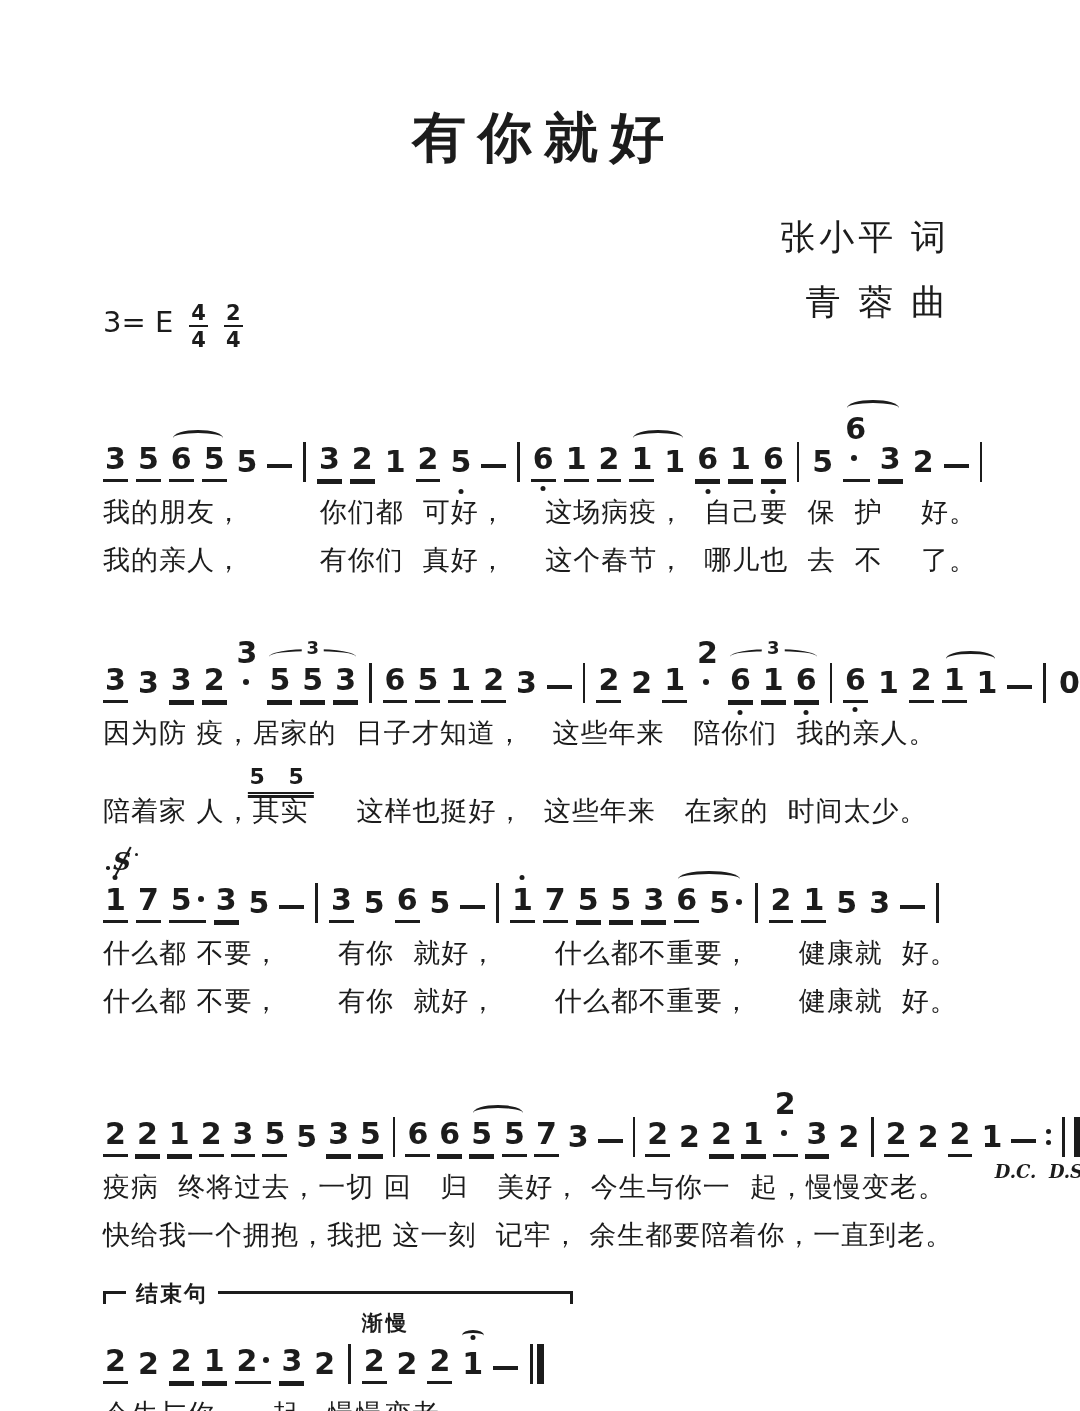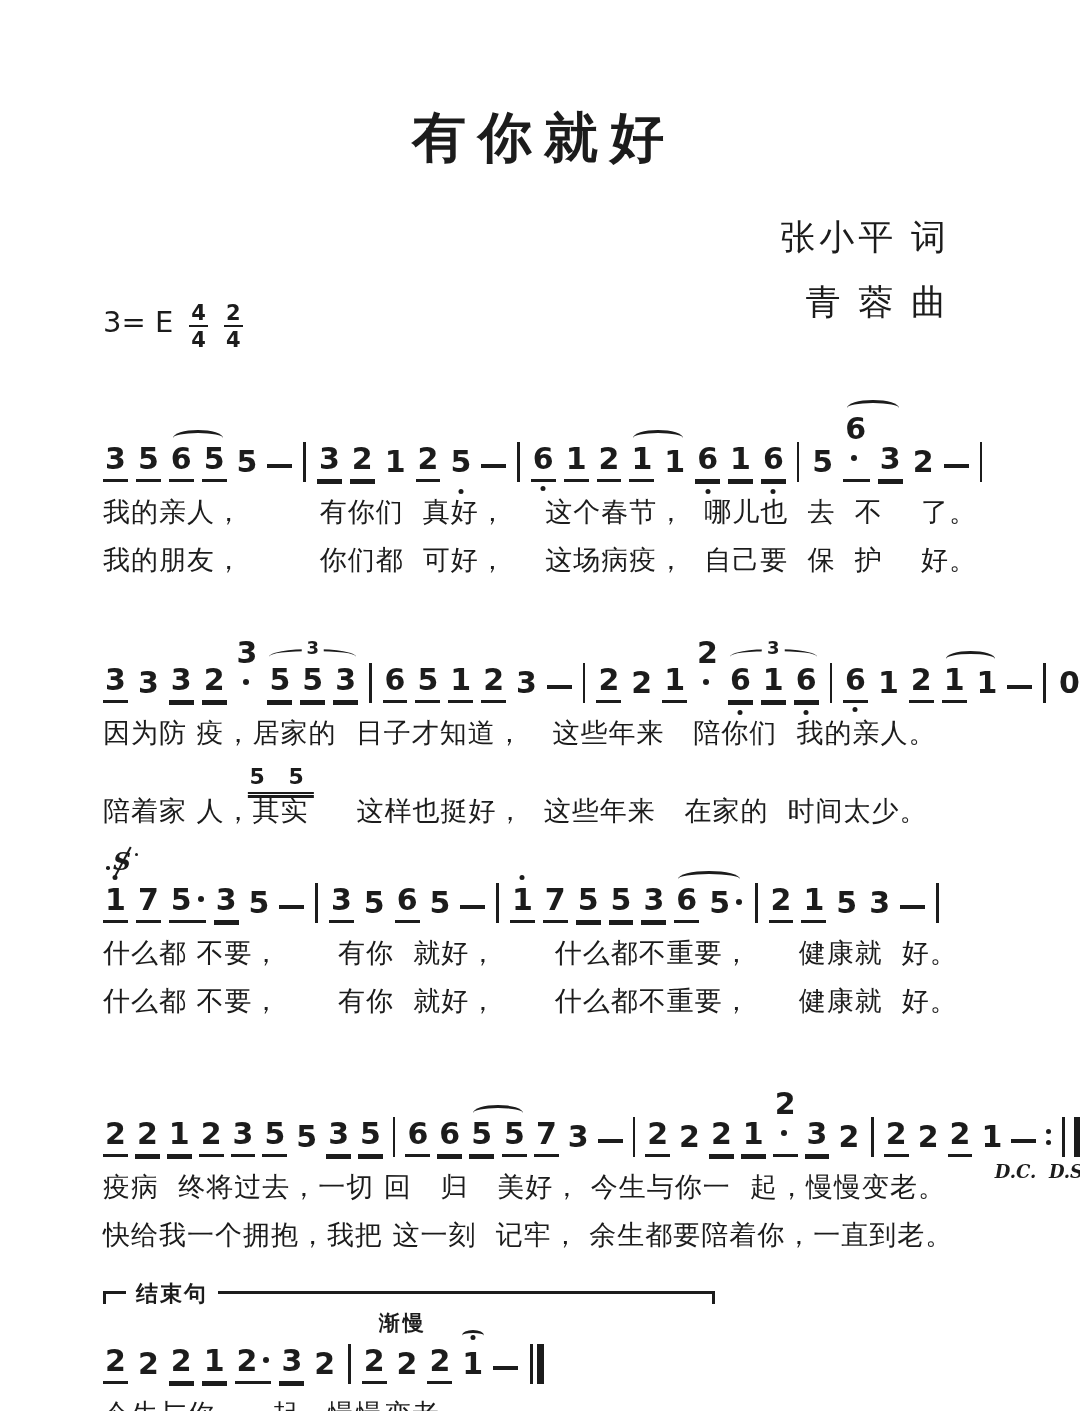--- a/index.html
+++ b/index.html
@@ -36,21 +36,21 @@
   margin-left:6px;vertical-align:8px}
 .dash{width:25px;height:4px;background:var(--ink);align-self:flex-end;margin-bottom:14px;flex:none}
 .bar{width:2.5px;height:40px;background:var(--ink);flex:none;margin:0 3px}
 .grp{display:inline-flex;align-items:flex-end;gap:8px;position:relative}
 .slur::before{content:'';position:absolute;top:-14px;left:4px;right:4px;height:13px;
   border-top:3px solid var(--ink);border-radius:50% 50% 0 0}
 .tuplet::before{content:'';position:absolute;top:-16px;left:2px;right:2px;height:13px;
   border-top:2.5px solid var(--ink);border-radius:50% 50% 0 0}
 .tupnum{position:absolute;top:-28px;left:50%;transform:translateX(-50%);background:#fff;
   padding:0 5px;font-size:18px;font-weight:bold;z-index:1}
-.markgrp .tempomark{position:absolute;top:-37px;left:17px;font-size:21px;font-weight:bold;
+.markgrp .tempomark{position:absolute;top:-37px;left:0;font-size:21px;font-weight:bold;
   letter-spacing:3px;white-space:pre}
 .fermata{position:absolute;left:50%;transform:translateX(-50%);top:-19px;width:22px;height:11px;
   border-top:3px solid var(--ink);border-radius:50% 50% 0 0}
 .fermata::after{content:'';position:absolute;top:2px;left:50%;transform:translateX(-50%);
   width:5px;height:5px;border-radius:50%;background:var(--ink)}
 .barend{display:inline-flex;align-items:stretch;gap:9px;height:40px;position:relative;
   flex:none;margin-left:3px}
 .bdots{display:flex;flex-direction:column;justify-content:center;gap:6px;margin-right:2px}
 .bdots i{width:5px;height:5px;border-radius:50%;background:var(--ink)}
 .bthin{width:2.5px;background:var(--ink)}
@@ -70,21 +70,21 @@
 
 .segno-row{position:relative;height:0}
 .segno{position:absolute;top:4px;left:10px;font-family:"DejaVu Serif",serif;font-style:italic;
   font-weight:bold;font-size:25px;line-height:1}
 .segno::before{content:'';position:absolute;left:50%;top:-4px;bottom:-4px;width:2px;
   background:var(--ink);transform:rotate(28deg)}
 .segno i{position:absolute;width:3.5px;height:3.5px;border-radius:50%;background:var(--ink)}
 .sd1{right:-7px;top:4px}
 .sd2{left:-7px;bottom:4px}
 
-.ending-bracket{position:relative;width:612px;height:13px;border:3px solid var(--ink);
+.ending-bracket{position:relative;width:470px;height:13px;border:3px solid var(--ink);
   border-bottom:none;margin-top:20px}
 .ending-bracket .label{position:absolute;top:-15px;left:20px;background:#fff;padding:0 10px;
   font-size:22px;font-weight:bold;letter-spacing:2px}
 .sys5 .notes-row{padding-top:40px}
 </style>
 </head>
 <body>
 
 <div class="sheet">
   <h1 class="title">有你就好</h1>
@@ -134,22 +134,22 @@
           <span class="bar"></span>
           <span class="note">5</span>
           <span class="grp slur">
             <span class="note u1">6<span class="augdot"></span></span>
             <span class="note u2">3</span>
           </span>
           <span class="note">2</span>
           <span class="dash"></span>
           <span class="bar"></span>
         </div>
+        <div class="lyrics"><span class="lyr-seg">我的朋友，        你们都  可好，    这场病疫，  自己要  保  护    好。</span></div>
         <div class="lyrics"><span class="lyr-seg">我的亲人，        有你们  真好，    这个春节，  哪儿也  去  不    了。</span></div>
-        <div class="lyrics"><span class="lyr-seg">我的朋友，        你们都  可好，    这场病疫，  自己要  保  护    好。</span></div>
       </div>
       <div class="system sys2">
         <div class="notes-row">
           <span class="note u1">3</span>
           <span class="note">3</span>
           <span class="note u2">3</span>
           <span class="note u2">2</span>
           <span class="note">3<span class="augdot"></span></span>
           <span class="grp tuplet">
             <span class="tupnum">3</span>

